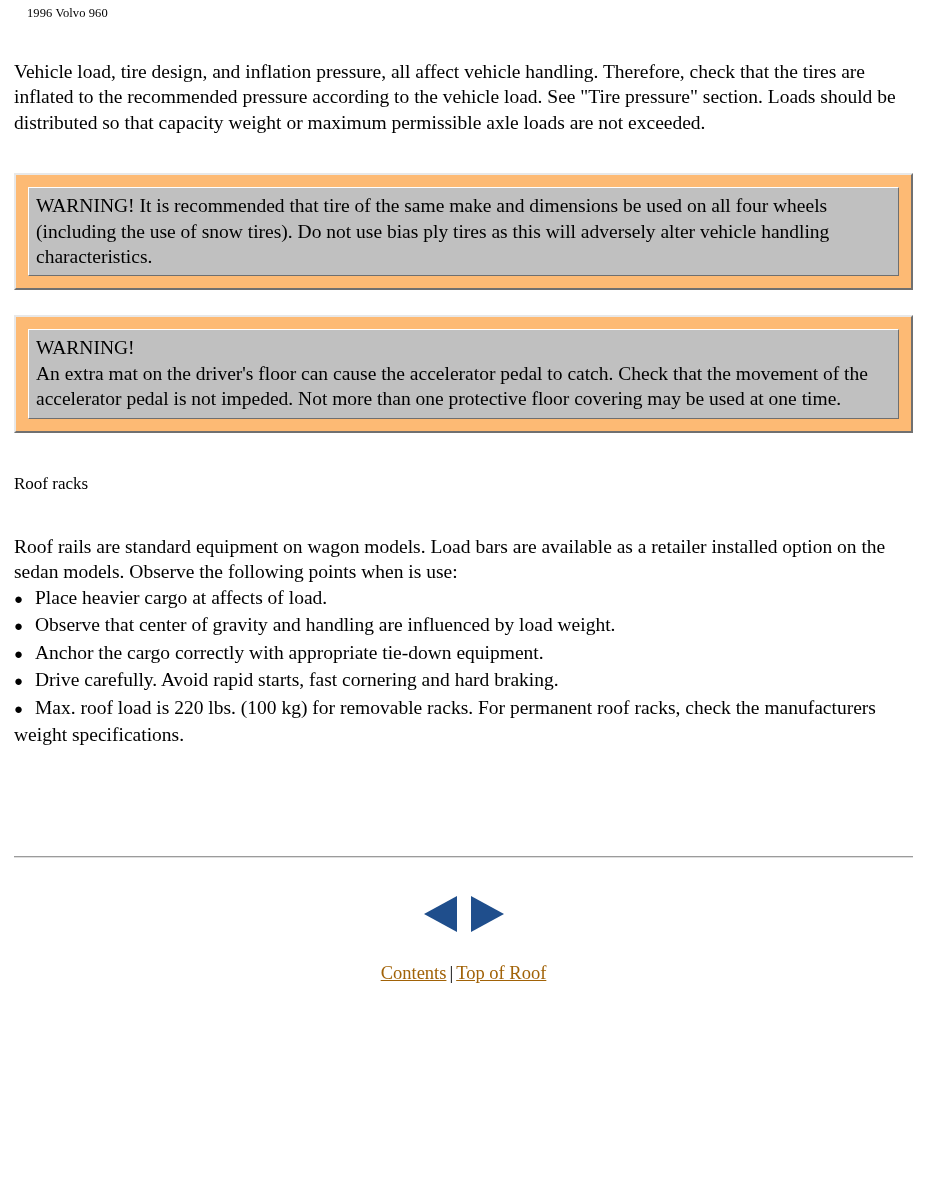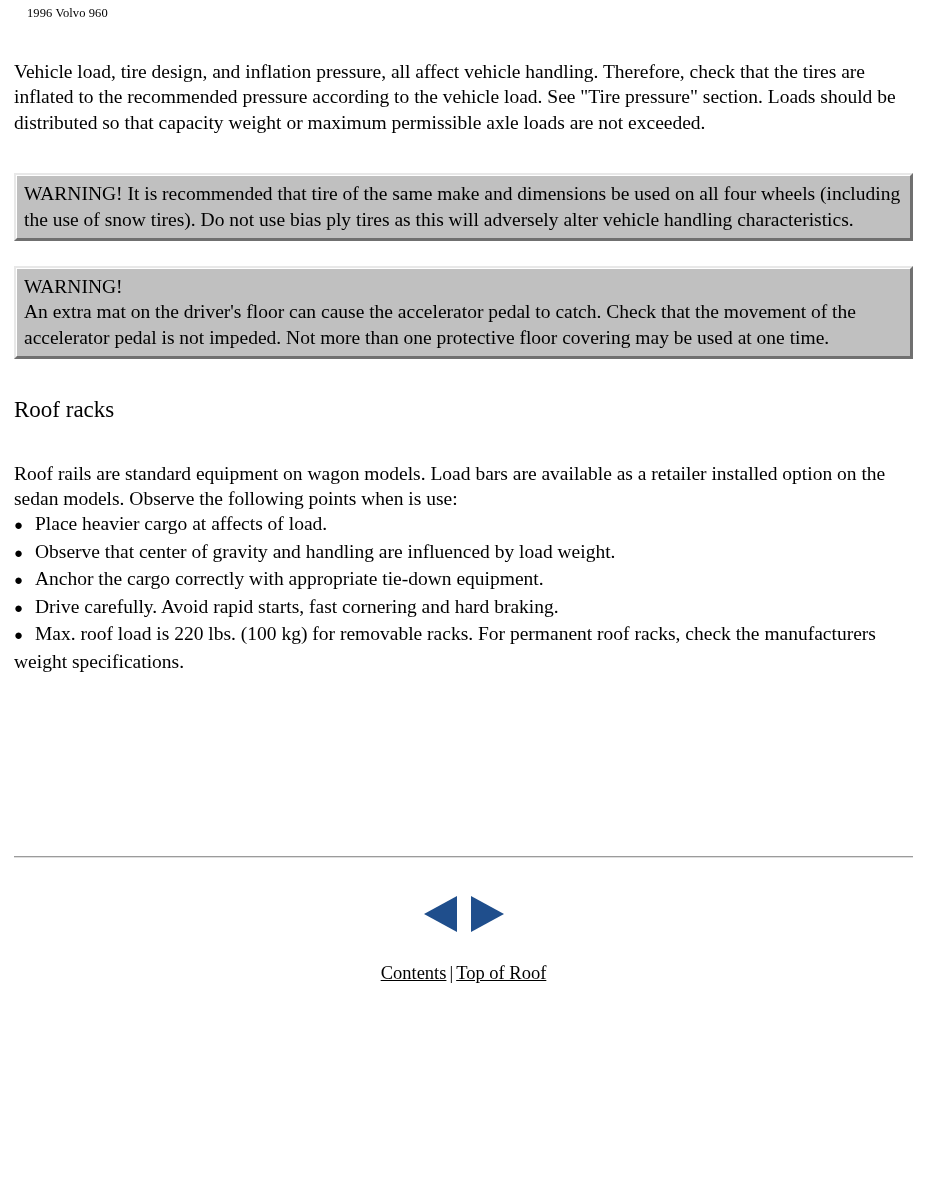--- a/index.html
+++ b/index.html
@@ -53,42 +53,42 @@
   .spacer-md { height: 25px; }
 
   
   .warning-box {
     box-sizing: border-box;
     width: 899px;
     background: #fdba74;
     border: 2px solid #707070;
     border-top-color: #e8e8e8;
     border-left-color: #e8e8e8;
-    padding: 0;
+    padding: 12px;
   }
   .warning-box-inner {
     box-sizing: border-box;
     border: 1px solid #9a9a9a;
     border-top-color: #ffffff;
     border-left-color: #ffffff;
     border-right-color: #6f6f6f;
     border-bottom-color: #6f6f6f;
     background: #c0c0c0;
     padding: 5px 6px 6px 7px;
   }
   .warning-box p {
     margin: 0;
     font-size: 19.5px;
     line-height: 25.4px;
   }
 
   
   h2.section-heading {
     margin: 0;
-    font-size: 23px;
+    font-size: 17px;
     line-height: 25.4px;
     font-weight: normal;
   }
 
   
   .bullet-block {
     margin: 0;
     font-size: 19.5px;
     line-height: 25.4px;
   }
@@ -151,21 +151,21 @@
     position: absolute;
     left: 0;
     top: 961px;
     width: 927px;
     text-align: center;
     font-size: 18.5px;
     line-height: 25px;
     color: #000000;
   }
   .footer-links a {
-    color: #000000;
+    color: #a16207;
     text-decoration: underline;
   }
   .footer-links .sep {
     color: #000000;
     padding: 0 3px;
   }
 
   
   .file-footer {
     position: absolute;

